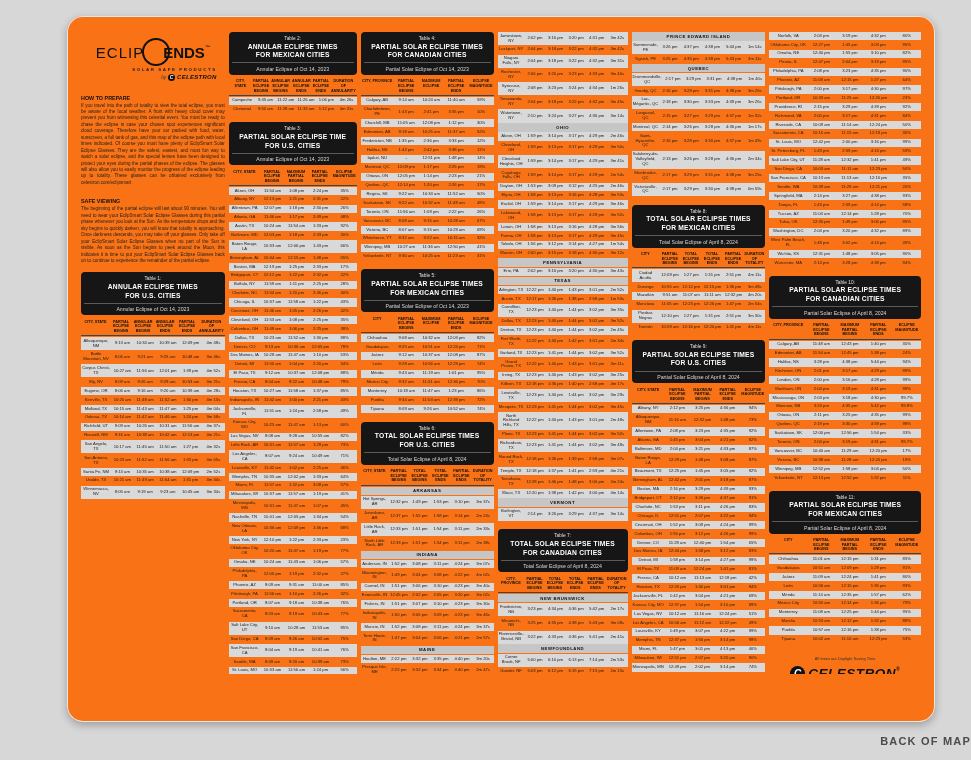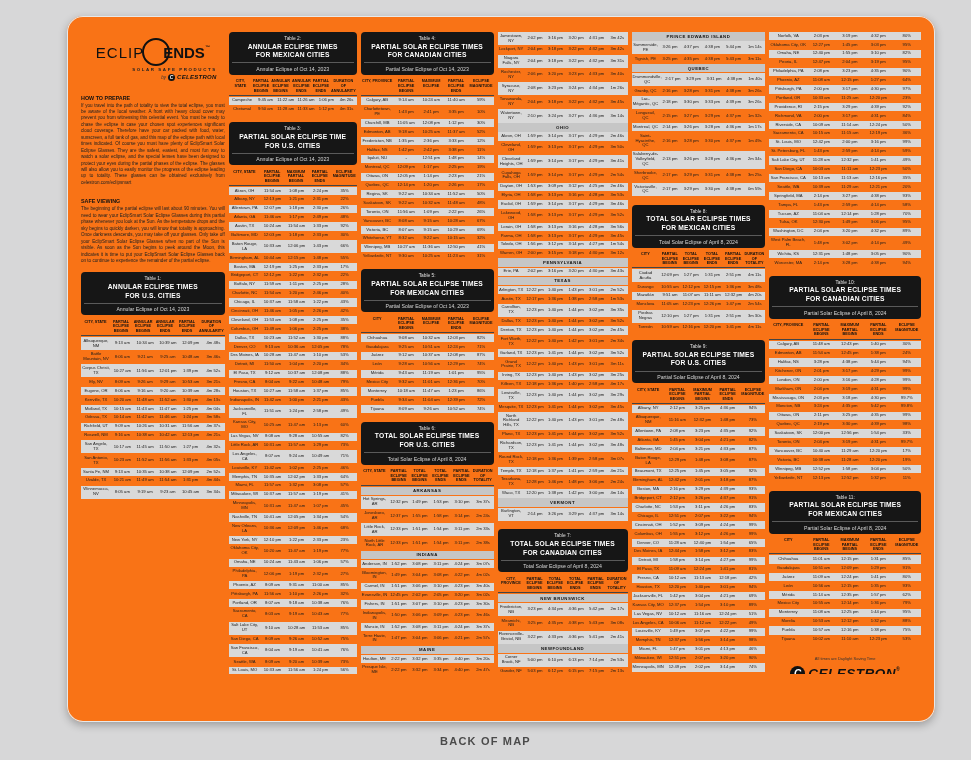--- a/index.html
+++ b/index.html
@@ -39,21 +39,21 @@
   .c0{flex:1.35;}
   .grow{background:#c6c6c6;font-size:4.3px;font-weight:800;text-align:center;letter-spacing:0.5px;padding:1.8px;margin-bottom:0.7px;color:#111;}
   
   .footbrand{margin-top:auto;text-align:center;padding:4px 2px 2px 2px;}
   .footnote{font-size:4px;color:#333;margin-bottom:5px;}
   .big-celestron{display:flex;align-items:center;justify-content:center;gap:3px;}
   .cball-big{width:15px;height:15px;background:#111;color:#fff;border-radius:50%;font-size:10px;font-weight:800;display:flex;align-items:center;justify-content:center;font-style:italic;}
   .cword-big{font-size:13.5px;font-weight:800;font-style:italic;letter-spacing:0.5px;color:#111;}
   .creg{font-size:5px;vertical-align:top;color:#111;}
   
-  .backmap{position:absolute;left:0;top:735px;width:100%;text-align:center;font-size:11px;font-weight:800;letter-spacing:1.2px;color:#4b4b4b;}
+  .backmap{position:absolute;left:0;top:735px;width:100%;text-align:right;font-size:11px;font-weight:800;letter-spacing:1.2px;color:#4b4b4b;}
 </style>
 </head>
 <body>
 
 <div class="stage">
   <div class="sheet">
     <div class="cols">
 
       <div class="col c1">
         <div class="brand">

